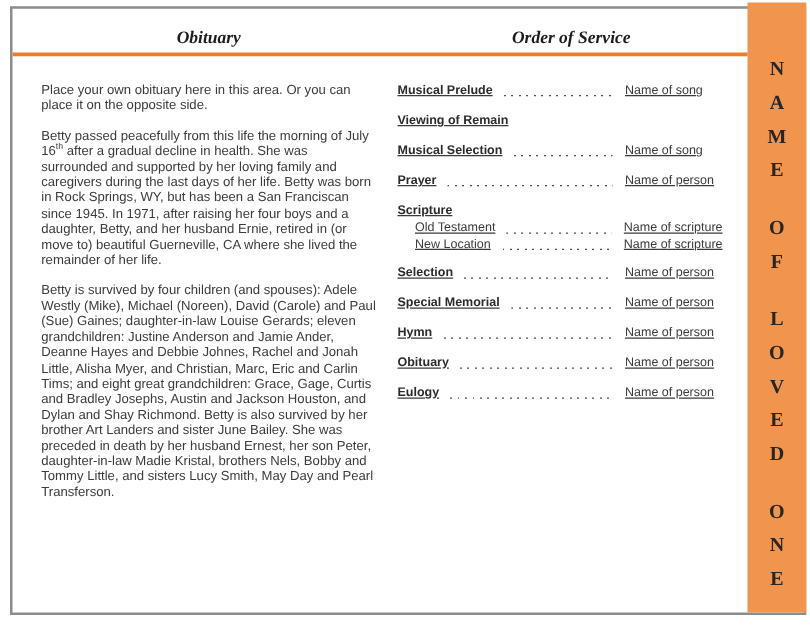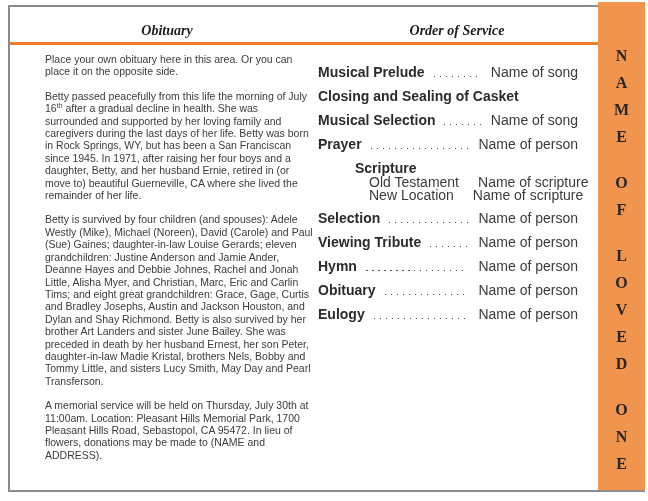--- a/index.html
+++ b/index.html
@@ -40,57 +40,57 @@
   .accent-rule {
     position: absolute;
     left: 10px; top: 42px;
     width: 588px; height: 3px;
     background: #ed7d2b;
     z-index: 3;
   }
 
   .obituary-col {
     position: absolute;
-    left: 33px; top: 53px;
+    left: 33px; top: 66px;
     width: 268px;
     z-index: 3;
     color: #3b3b3b;
     font-size: 10.5px;
     line-height: 12.4px;
-    margin-left: 12px;
   }
   .obituary-col p { margin-bottom: 12px; }
   .obituary-col sup { font-size: 7px; line-height: 0; vertical-align: super; }
 
   .service-col {
     position: absolute;
     left: 318px; top: 66px;
     width: 260px;
     z-index: 3;
-    font-size: 14px;
+    font-size: 10px;
     line-height: 13px;
     color: #3b3b3b;
+    text-decoration: underline;
   }
   .svc-row { display: flex; margin-bottom: 11px; }
   .svc-label { font-weight: bold; color: #2b2b2b; white-space: nowrap; }
   .svc-suffix { font-weight: normal; color: #3b3b3b; white-space: pre; }
   .svc-sublabel { font-weight: normal; color: #3b3b3b; white-space: nowrap; }
   .dots {
     flex: 1 1 auto;
     align-self: flex-end;
     height: 2px;
     margin: 0 10px 2px 9px;
     background-image: repeating-linear-gradient(to right, #4f4f4f 0, #4f4f4f 1.5px, transparent 1.5px, transparent 6px);
     background-repeat: no-repeat;
     background-size: 100% 1.5px;
     background-position: left bottom;
   }
   .svc-value { flex: 0 0 78px; white-space: nowrap; font-weight: normal; color: #3b3b3b; }
   .svc-group { margin-bottom: 10px; }
-  .svc-group .svc-row { margin-bottom: 0; margin-left: 37px; }
+  .svc-group .svc-row { margin-bottom: 0; }
   .svc-group .svc-row.group-hdr { margin-bottom: 1px; }
   .svc-row.sub { padding-left: 14px; }
 
   .side-banner {
     position: absolute;
     left: 598px; top: 2px;
     width: 47px; height: 488px;
     background: #f0944e;
     z-index: 2;
     padding-top: 40px;
@@ -113,31 +113,30 @@
 
   <div class="header-left">Obituary</div>
   <div class="header-right">Order of Service</div>
 
   <div class="accent-rule" style="background: rgb(237, 125, 43);"></div>
 
   <div class="obituary-col" id="obituary-col">
       <p><span>Place your own obituary here in this area. Or you can place it on the opposite side.</span></p>
       <p><span>Betty passed peacefully from this life the morning of July 16</span><sup>th</sup><span> after a gradual decline in health.  She was surrounded and supported by her loving family and caregivers during the last days of her life.  Betty was born in Rock Springs, WY, but has been a San Franciscan since 1945.  In 1971, after raising her four boys and a daughter, Betty, and her husband Ernie, retired in (or move to) beautiful Guerneville, CA where she lived the remainder of her life.</span></p>
       <p><span>Betty is survived by four children (and spouses): Adele Westly (Mike), Michael (Noreen), David (Carole) and Paul (Sue) Gaines;  daughter-in-law Louise Gerards;  eleven grandchildren: Justine Anderson and Jamie Ander, Deanne Hayes and Debbie Johnes, Rachel and Jonah Little, Alisha Myer, and Christian, Marc, Eric and Carlin Tims;  and eight great grandchildren: Grace, Gage, Curtis and Bradley Josephs, Austin and Jackson Houston, and Dylan and Shay Richmond.  Betty is also survived by her brother Art Landers and sister June Bailey.  She was preceded in death by her husband Ernest, her son Peter, daughter-in-law Madie Kristal, brothers Nels, Bobby and Tommy Little, and sisters Lucy Smith, May Day and Pearl Transferson.</span></p>
-      <p><span>A memorial service will be held on Thursday, July 30th at 11:00am.  Location:  Pleasant Hills Memorial Park, 1700 Pleasant Hills Road, Sebastopol, CA 95472.  In lieu of flowers, donations may be made to (NAME and ADDRESS).</span></p>
     </div>
 
   <div class="service-col" id="service-col">
       <div class="svc-row">
         <span class="svc-label">Musical Prelude</span>
         <span class="dots"></span>
         <span class="svc-value">Name of song</span>
       </div>
       <div class="svc-row">
-        <span class="svc-label">Closing and Sealing of Casket</span>
+        <span class="svc-label">Viewing of Remain</span>
       </div>
       <div class="svc-row">
         <span class="svc-label">Musical Selection</span>
         <span class="dots"></span>
         <span class="svc-value">Name of song</span>
       </div>
       <div class="svc-row">
         <span class="svc-label">Prayer</span>
         <span class="dots"></span>
         <span class="svc-value">Name of person</span>
@@ -156,21 +155,21 @@
           <span class="dots"></span>
           <span class="svc-value">Name of scripture</span>
         </div>
       </div>
       <div class="svc-row">
         <span class="svc-label">Selection</span>
         <span class="dots"></span>
         <span class="svc-value">Name of person</span>
       </div>
       <div class="svc-row">
-        <span class="svc-label">Viewing Tribute</span>
+        <span class="svc-label">Special Memorial</span>
         <span class="dots"></span>
         <span class="svc-value">Name of person</span>
       </div>
       <div class="svc-row">
         <span class="svc-label">Hymn</span>
         <span class="dots"></span>
         <span class="svc-value">Name of person</span>
       </div>
       <div class="svc-row">
         <span class="svc-label">Obituary</span>

